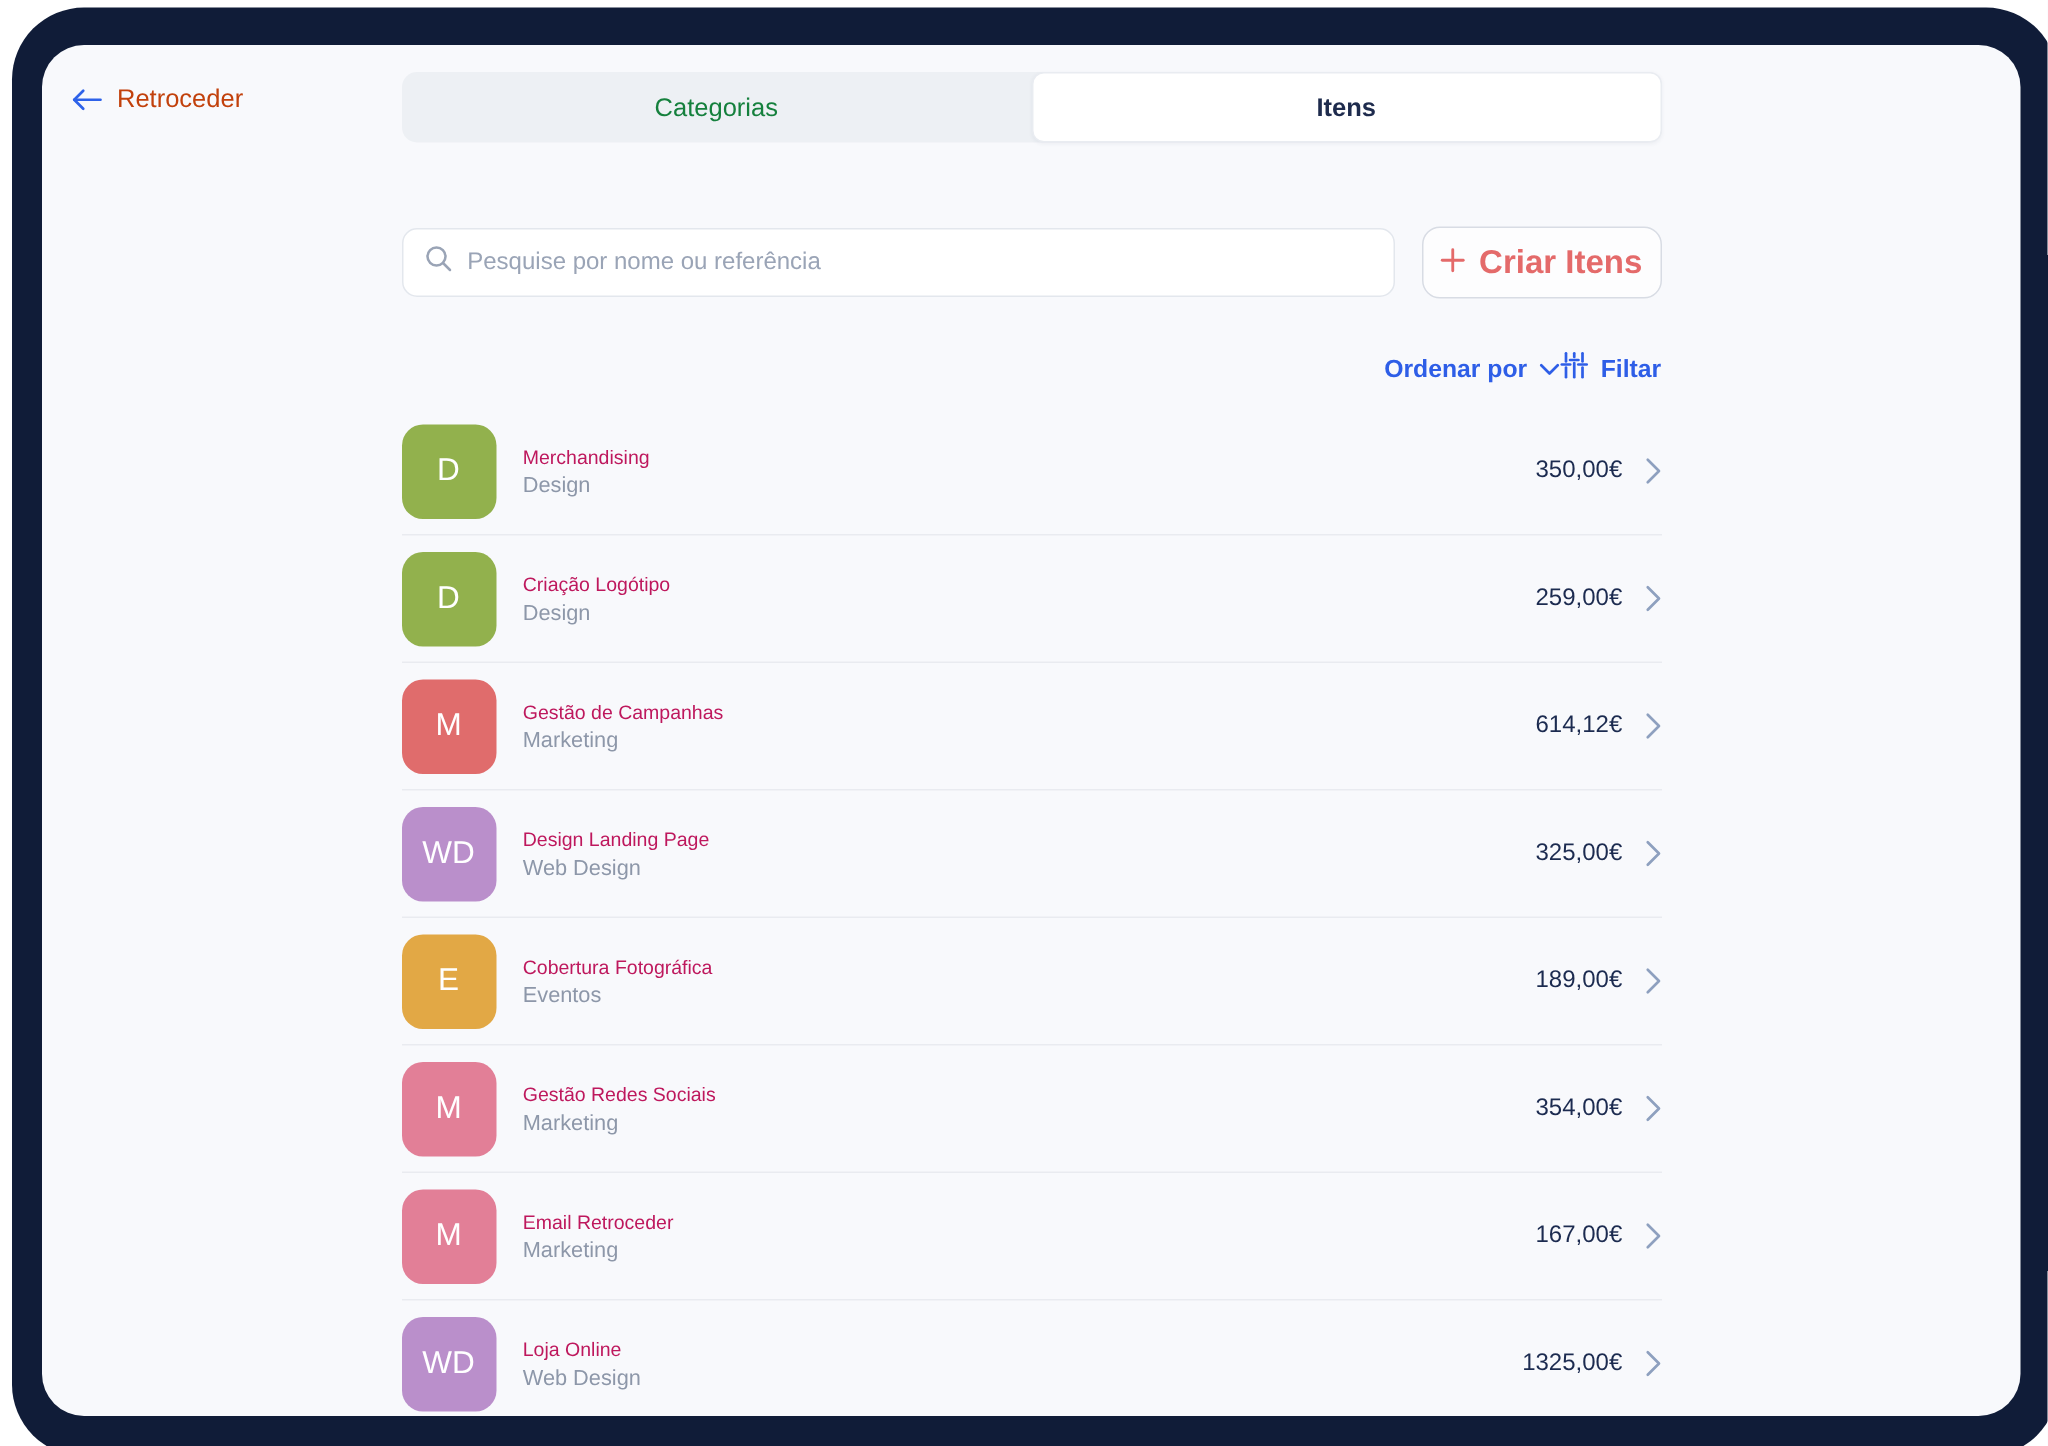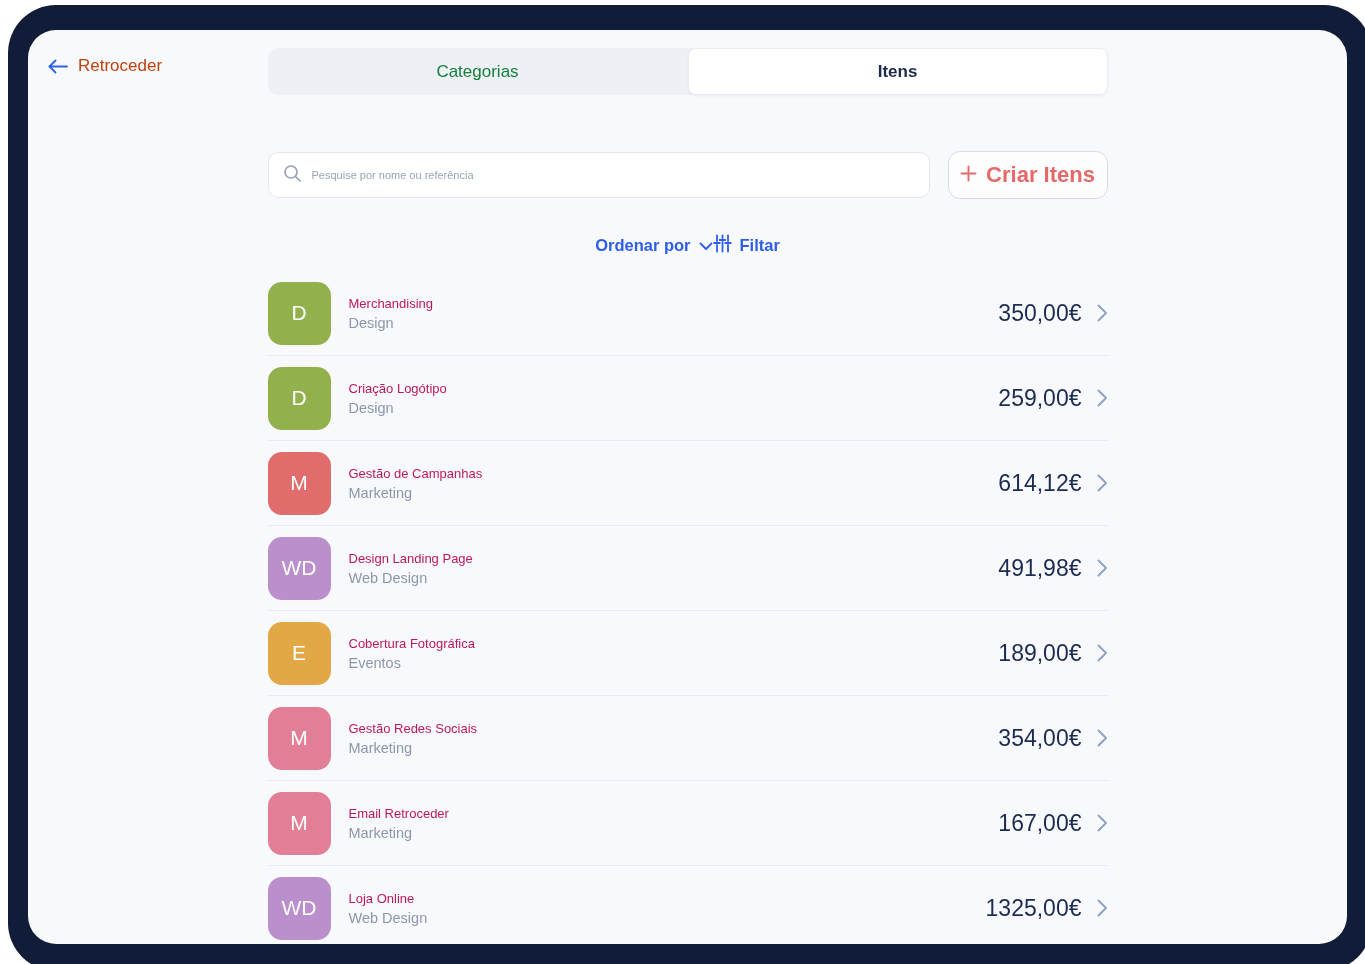--- a/index.html
+++ b/index.html
@@ -76,21 +76,21 @@
     display:flex; align-items:center;
     padding:0 14px;
     margin-right:18px;
   }
   .search-box svg { flex:0 0 auto; margin-right:10px; }
   .search-box input {
     flex:1;
     border:none; outline:none;
     background:transparent;
     font-family:"Liberation Sans", sans-serif;
-    font-size:11px;
+    font-size:16px;
     color:#1f2d52;
   }
   .search-box input::placeholder { color:#9aa4b6; }
   .create-btn {
     width:160px;
     height:48px;
     margin-top:-1px;
     background:#fdfdfe;
     border:1px solid #d8dce4;
     border-radius:12px;
@@ -98,21 +98,21 @@
     color:#e46a6a;
     font-size:22px;
     font-weight:bold;
     cursor:pointer;
   }
   
   .toolbar {
     margin-top:35px;
     display:flex;
     align-items:center;
-    justify-content:center;
+    justify-content:flex-end;
   }
   .sort-btn, .filter-btn {
     display:flex; align-items:center; gap:8px;
     color:#2e5ee7;
     font-size:16.5px;
     font-weight:bold;
     cursor:pointer;
   }
   
   .items-list { margin-top:14px; }
@@ -132,21 +132,21 @@
     flex:0 0 auto;
     margin-right:18px;
   }
   .item-text { display:flex; flex-direction:column; }
   .item-name { font-size:13px; color:#be185d; }
   .item-category { font-size:14.5px; color:#8d97a9; margin-top:4px; }
   .item-right {
     margin-left:auto;
     display:flex; align-items:center;
   }
-  .item-price { font-size:23px; color:#1c2b50; }
+  .item-price { font-size:16px; color:#1c2b50; }
   .row-chevron { margin-left:15px; color:#8ea0bf; display:flex; }
 </style>
 </head>
 <body>
 
 <div class="bezel"></div>
 
 <div class="screen">
 
   <div class="back-link">
@@ -275,21 +275,21 @@
 
   <div class="item-row">
     <div class="avatar" style="background: rgb(186, 143, 203);">
       <span>WD</span>
     </div>
     <div class="item-text">
       <span class="item-name">Design Landing Page</span>
       <span class="item-category">Web Design</span>
     </div>
     <div class="item-right">
-      <span class="item-price">491,98€</span>
+      <span class="item-price">325,00€</span>
       <span class="row-chevron">
         <svg width="11" height="18" viewBox="0 0 11 18" fill="none" stroke="#8ea0bf" stroke-width="1.8" stroke-linecap="round" stroke-linejoin="round">
           <path d="M1.5 1.5 L9 9 L1.5 16.5"></path>
         </svg>
       </span>
     </div>
   </div>
 
   <div class="item-row">
     <div class="avatar" style="background: rgb(226, 168, 69);">

